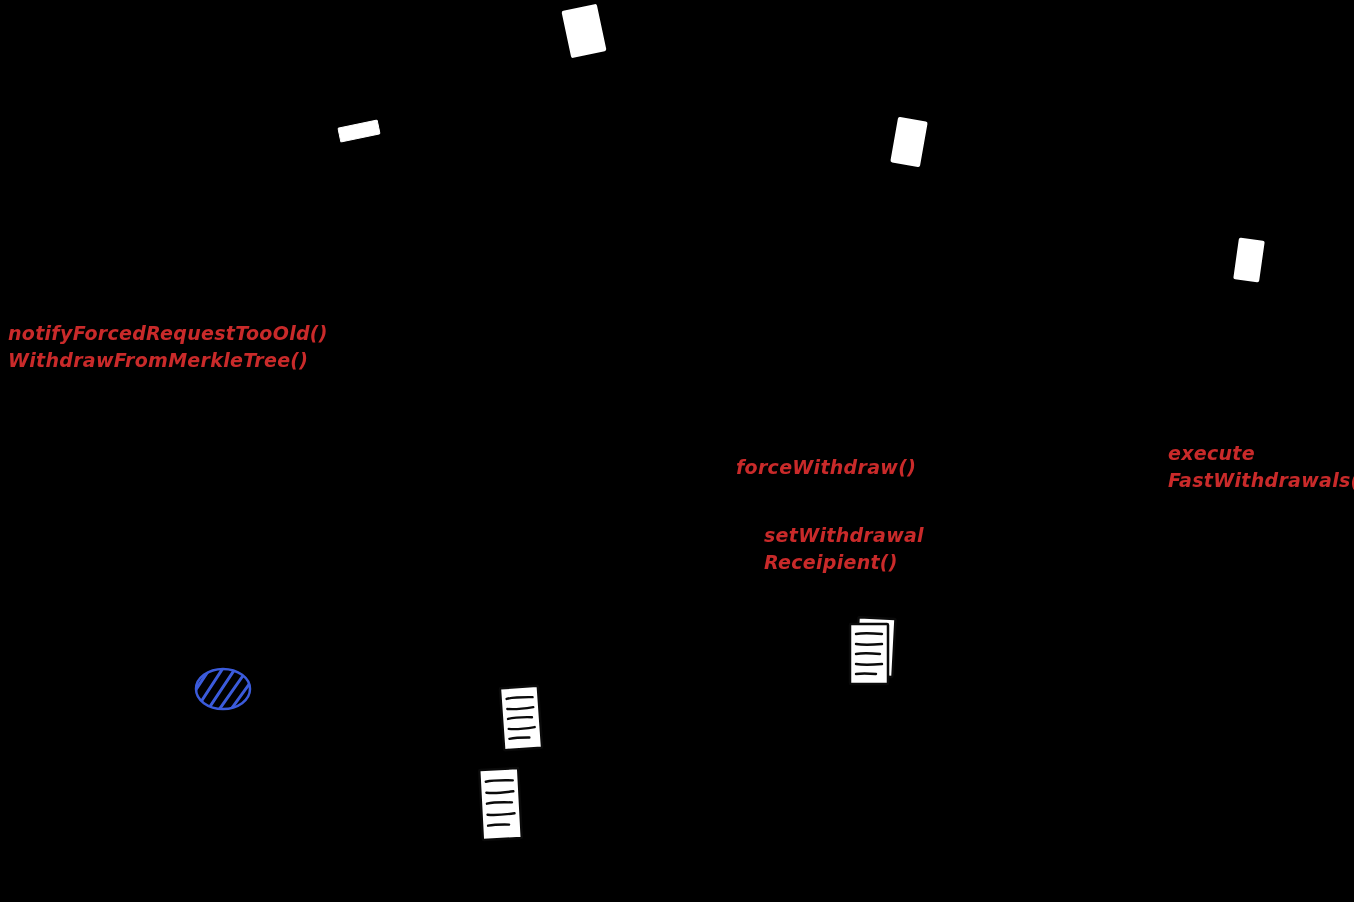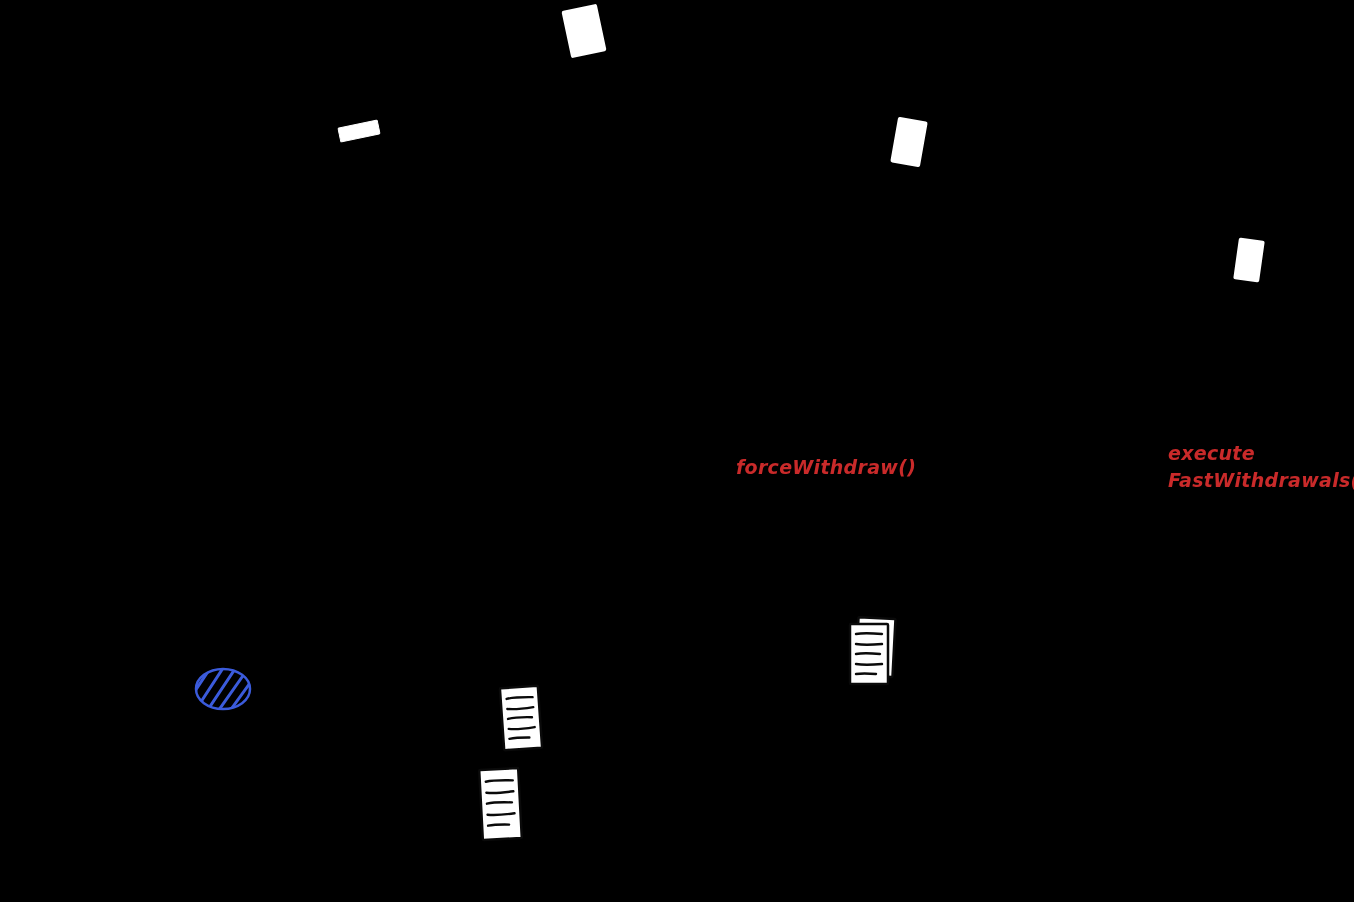--- a/index.html
+++ b/index.html
@@ -30,31 +30,39 @@
   .icon{
     position:absolute;
   }
   .icon svg{display:block;width:100%;height:100%;}
 </style>
 </head>
 <body>
 
 <div class="canvas">
 
+  <div class="hand-label" style="left:8px;top:320px;color:#c92a2a;">
+    <div>notifyForcedRequestTooOld()</div>
+    <div>WithdrawFromMerkleTree()</div>
+  </div>
 
 
   <div class="hand-label" style="left:736px;top:454px;color:#c92a2a;font-style:italic;">
     <div>forceWithdraw()</div>
   </div>
 
   <div class="hand-label" style="left:1168px;top:440px;color:#c92a2a;">
     <div>execute</div>
     <div>FastWithdrawals()</div>
   </div>
 
+  <div class="hand-label" style="left:764px;top:522px;color:#c92a2a;">
+    <div>setWithdrawal</div>
+    <div>Receipient()</div>
+  </div>
 
   <div class="icon" style="left:564px;top:6px;width:40px;height:50px;transform:rotate(-12deg);">
     <svg viewBox="0 0 40 50" xmlns="http://www.w3.org/2000/svg">
       <rect x="3" y="2" width="34" height="46" fill="#ffffff" stroke="#ffffff" stroke-width="2" rx="1"></rect>
     </svg>
   </div>
 
   <div class="icon" style="left:338px;top:122px;width:42px;height:18px;transform:rotate(-12deg);">
     <svg viewBox="0 0 42 18" xmlns="http://www.w3.org/2000/svg">
       <rect x="1" y="2" width="40" height="14" fill="#ffffff" stroke="#ffffff" stroke-width="1" rx="1"></rect>

